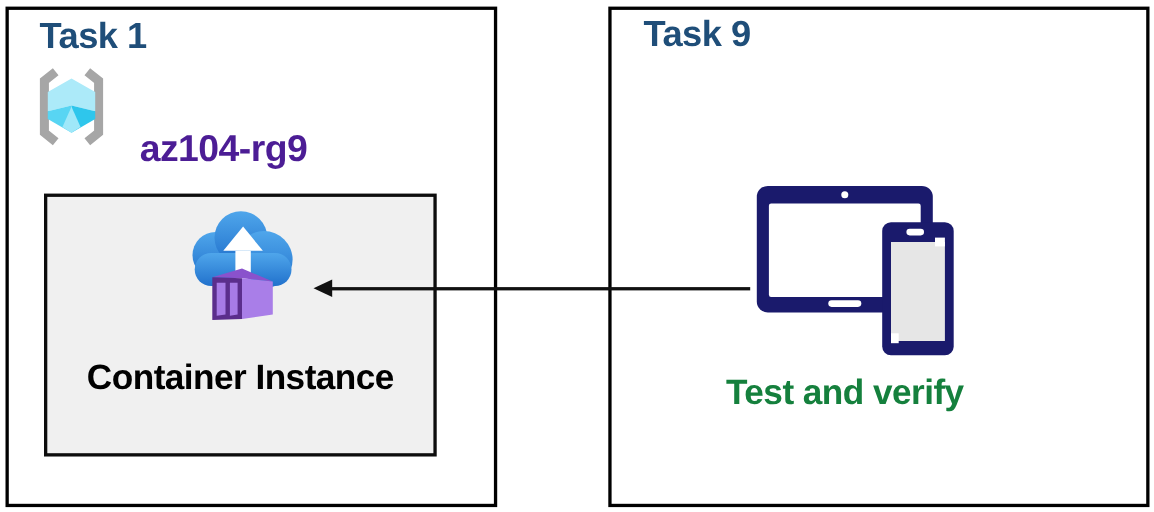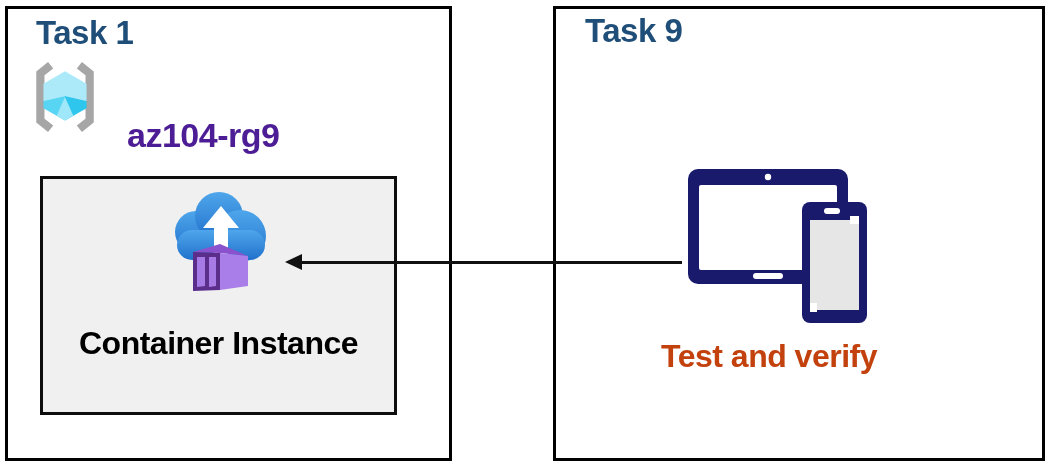--- a/index.html
+++ b/index.html
@@ -17,22 +17,22 @@
   .rg-icon{position:absolute;left:26px;top:58px;}
   .rg-name{position:absolute;left:127px;top:76px;font-size:34px;font-weight:bold;color:#4c1d95;letter-spacing:-0.5px;margin-top:40px;}
 
   .container-box{position:absolute;left:40px;top:176px;width:357px;height:239px;
     background:#F0F0F0;border:3px solid #0d0d0d;box-sizing:border-box;}
   .aci-icon{position:absolute;left:163px;top:186px;}
   .container-label{position:absolute;left:40px;top:325px;width:357px;text-align:center;
     font-size:32px;font-weight:bold;color:#000;letter-spacing:-0.5px;}
 
   .devices-icon{position:absolute;left:685px;top:158px;}
-  .devices-label{position:absolute;left:621px;top:338px;width:256px;text-align:right;
-    font-size:32px;font-weight:bold;color:#c2410c;letter-spacing:-0.5px;}
+  .devices-label{position:absolute;left:660px;top:338px;width:256px;text-align:left;
+    font-size:32px;font-weight:bold;color:#15803d;letter-spacing:-0.5px;}
 
   .arrow-line{position:absolute;left:300px;top:261px;width:382px;height:3px;background:#111;}
   .arrow-head{position:absolute;left:285px;top:254px;width:0;height:0;
     border-top:8px solid transparent;border-bottom:8px solid transparent;border-right:17px solid #111;}
 </style>
 </head>
 <body>
 
 <div class="canvas">
 

